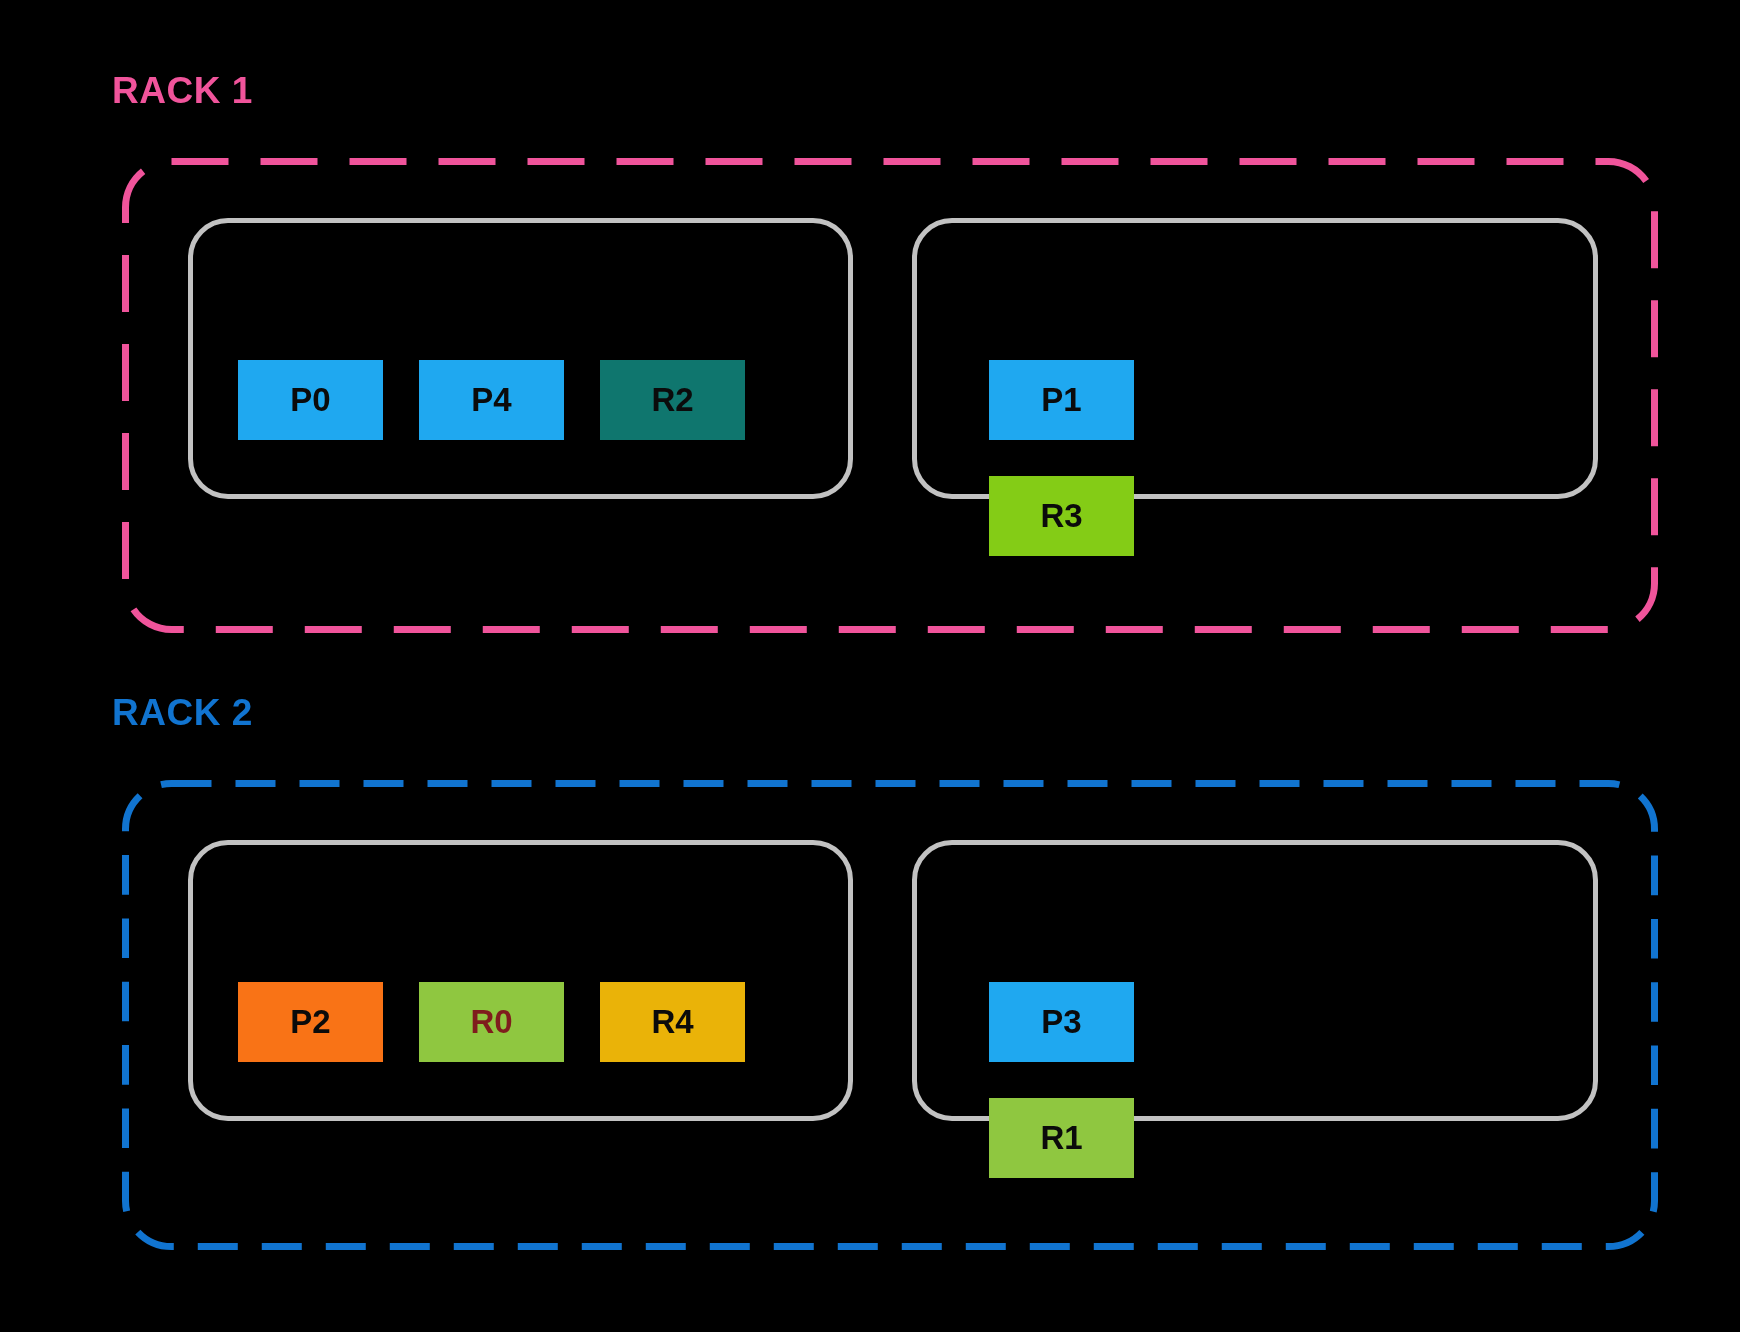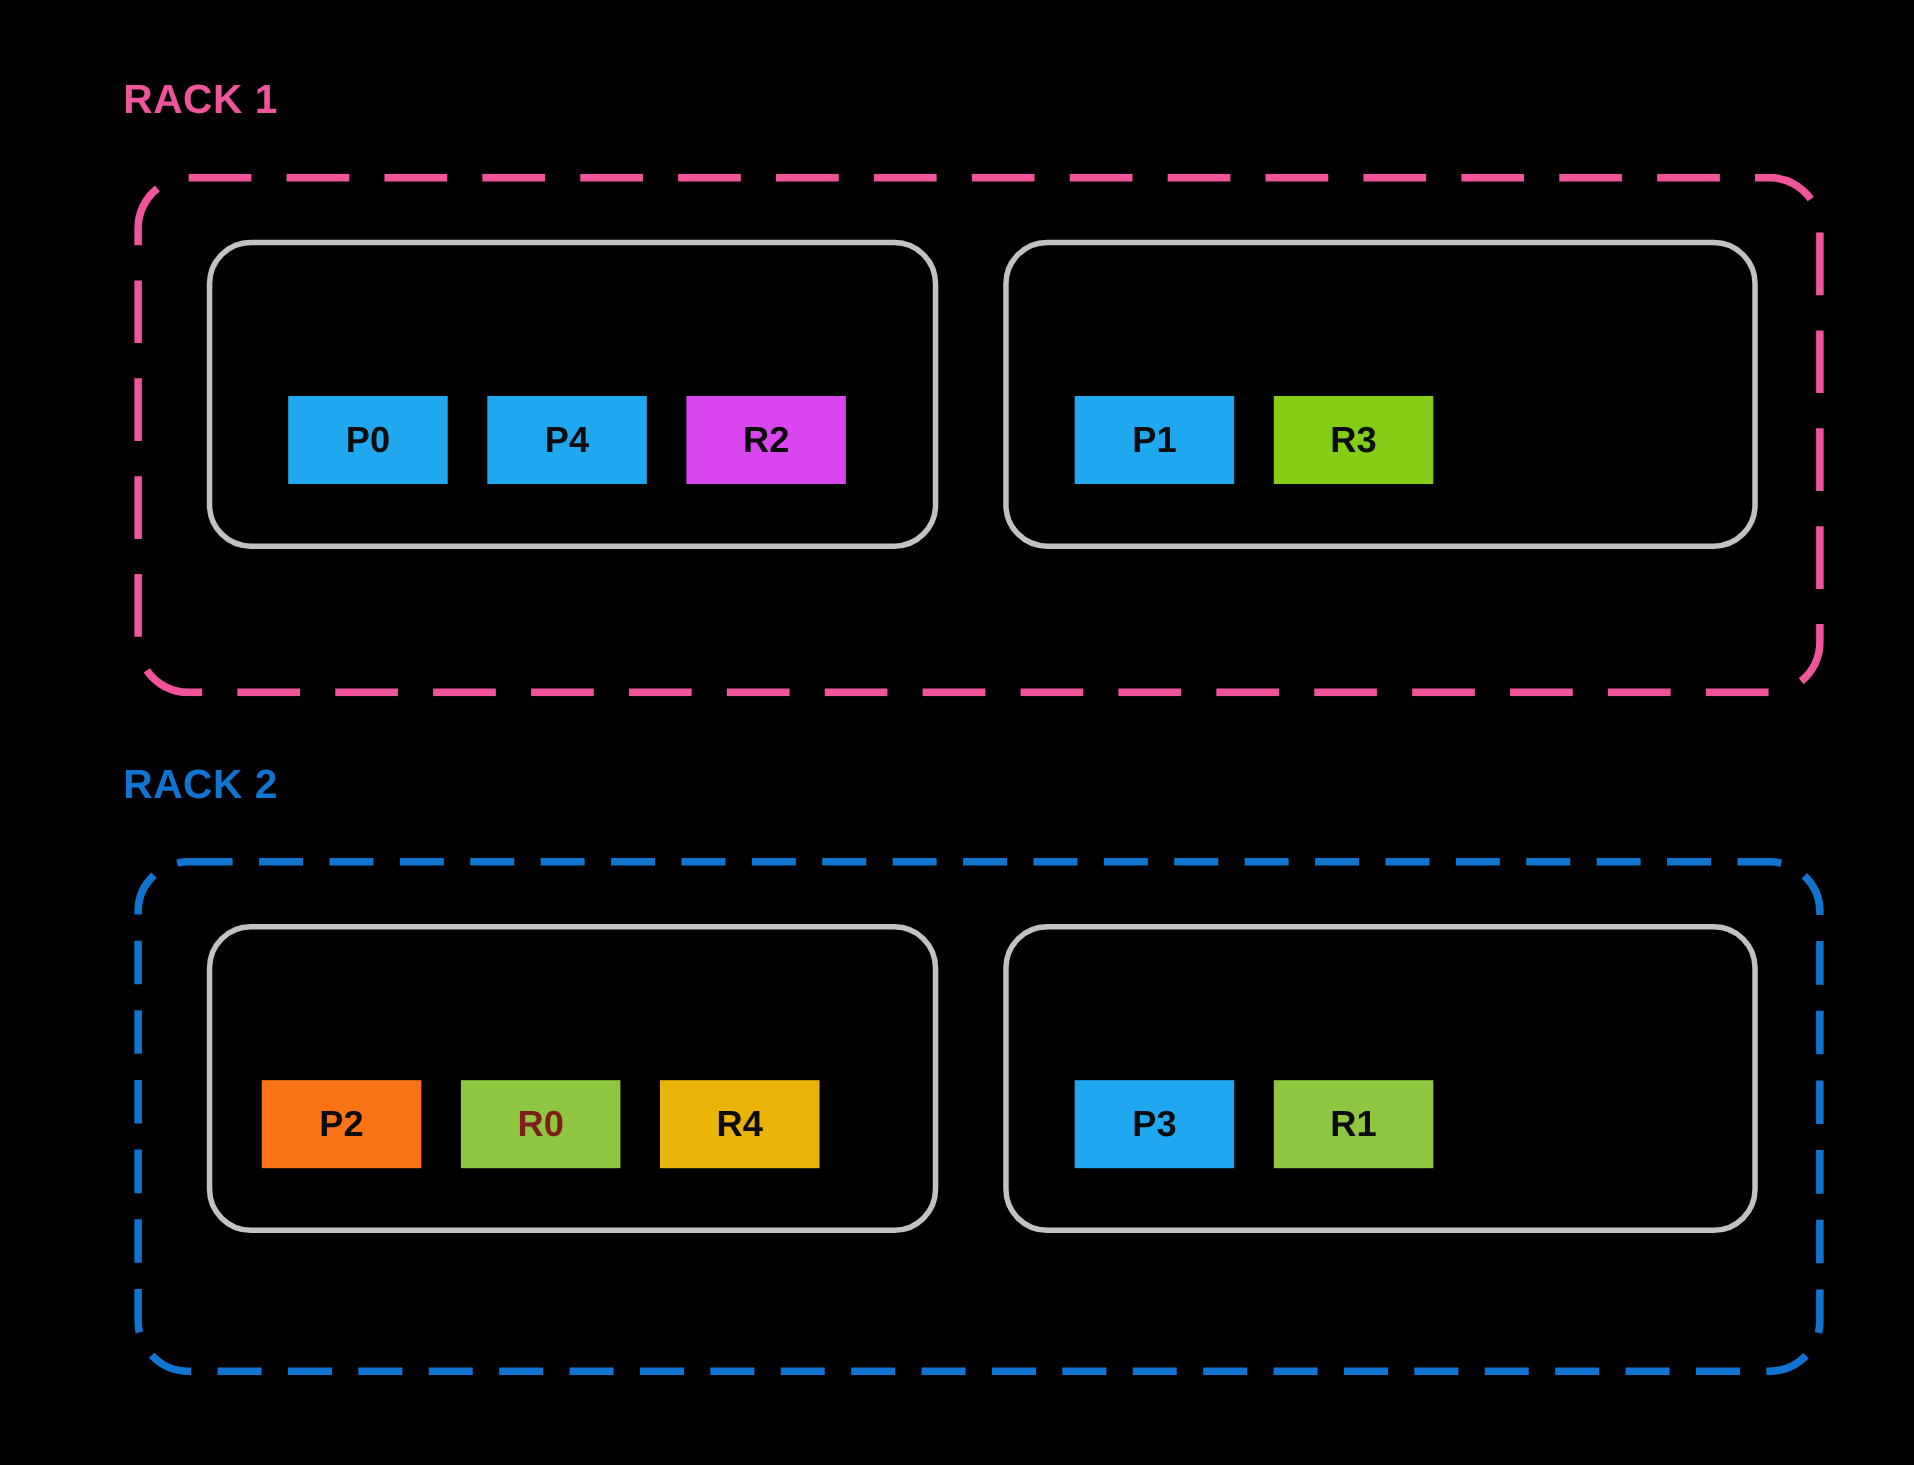--- a/index.html
+++ b/index.html
@@ -51,21 +51,21 @@
   }
   .node-left  { left: 66px;  width: 665px; }
   .node-right { left: 790px; width: 686px; }
   .block-row {
     position: absolute;
     top: 137px;
     display: flex;
     gap: 36px;
   }
   .node-left  .block-row { left: 45px; }
-  .node-right .block-row { left: 60px; }
+  .node-right .block-row { left: 72px; flex-direction: column; }
   .block {
     width: 145px;
     height: 80px;
     display: flex;
     align-items: center;
     justify-content: center;
     font-size: 33px;
     font-weight: bold;
     color: #0b0b0b;
   }
@@ -76,25 +76,25 @@
 <div class="canvas">
   <section class="rack rack-1">
     <h2 class="rack-label" style="color: rgb(240, 84, 155);">RACK 1</h2>
     <div class="rack-box">
       <svg class="dash-border" viewBox="0 0 1536 475" preserveAspectRatio="none">
         <rect x="3.5" y="3.5" width="1529" height="468" rx="46" fill="none" stroke-width="7" stroke="#F0549B" stroke-dasharray="57 32"></rect>
       </svg>
 
   <div class="node node-left">
     <div class="block-row">
-  <div class="block" style="background: rgb(31, 168, 240); color: rgb(11, 11, 11); margin-left: 24px;">P0</div>
+  <div class="block" style="background: rgb(31, 168, 240); color: rgb(11, 11, 11);">P0</div>
 
   <div class="block" style="background: rgb(31, 168, 240); color: rgb(11, 11, 11);">P4</div>
 
-  <div class="block" style="background: #d946ef; color: rgb(11, 11, 11);">R2</div>
+  <div class="block" style="background: #0f766e; color: rgb(11, 11, 11);">R2</div>
 </div>
   </div>
 
   <div class="node node-right">
     <div class="block-row">
   <div class="block" style="background: rgb(31, 168, 240); color: rgb(11, 11, 11);">P1</div>
 
   <div class="block" style="background: #84cc16; color: rgb(11, 11, 11);">R3</div>
 </div>
   </div>

